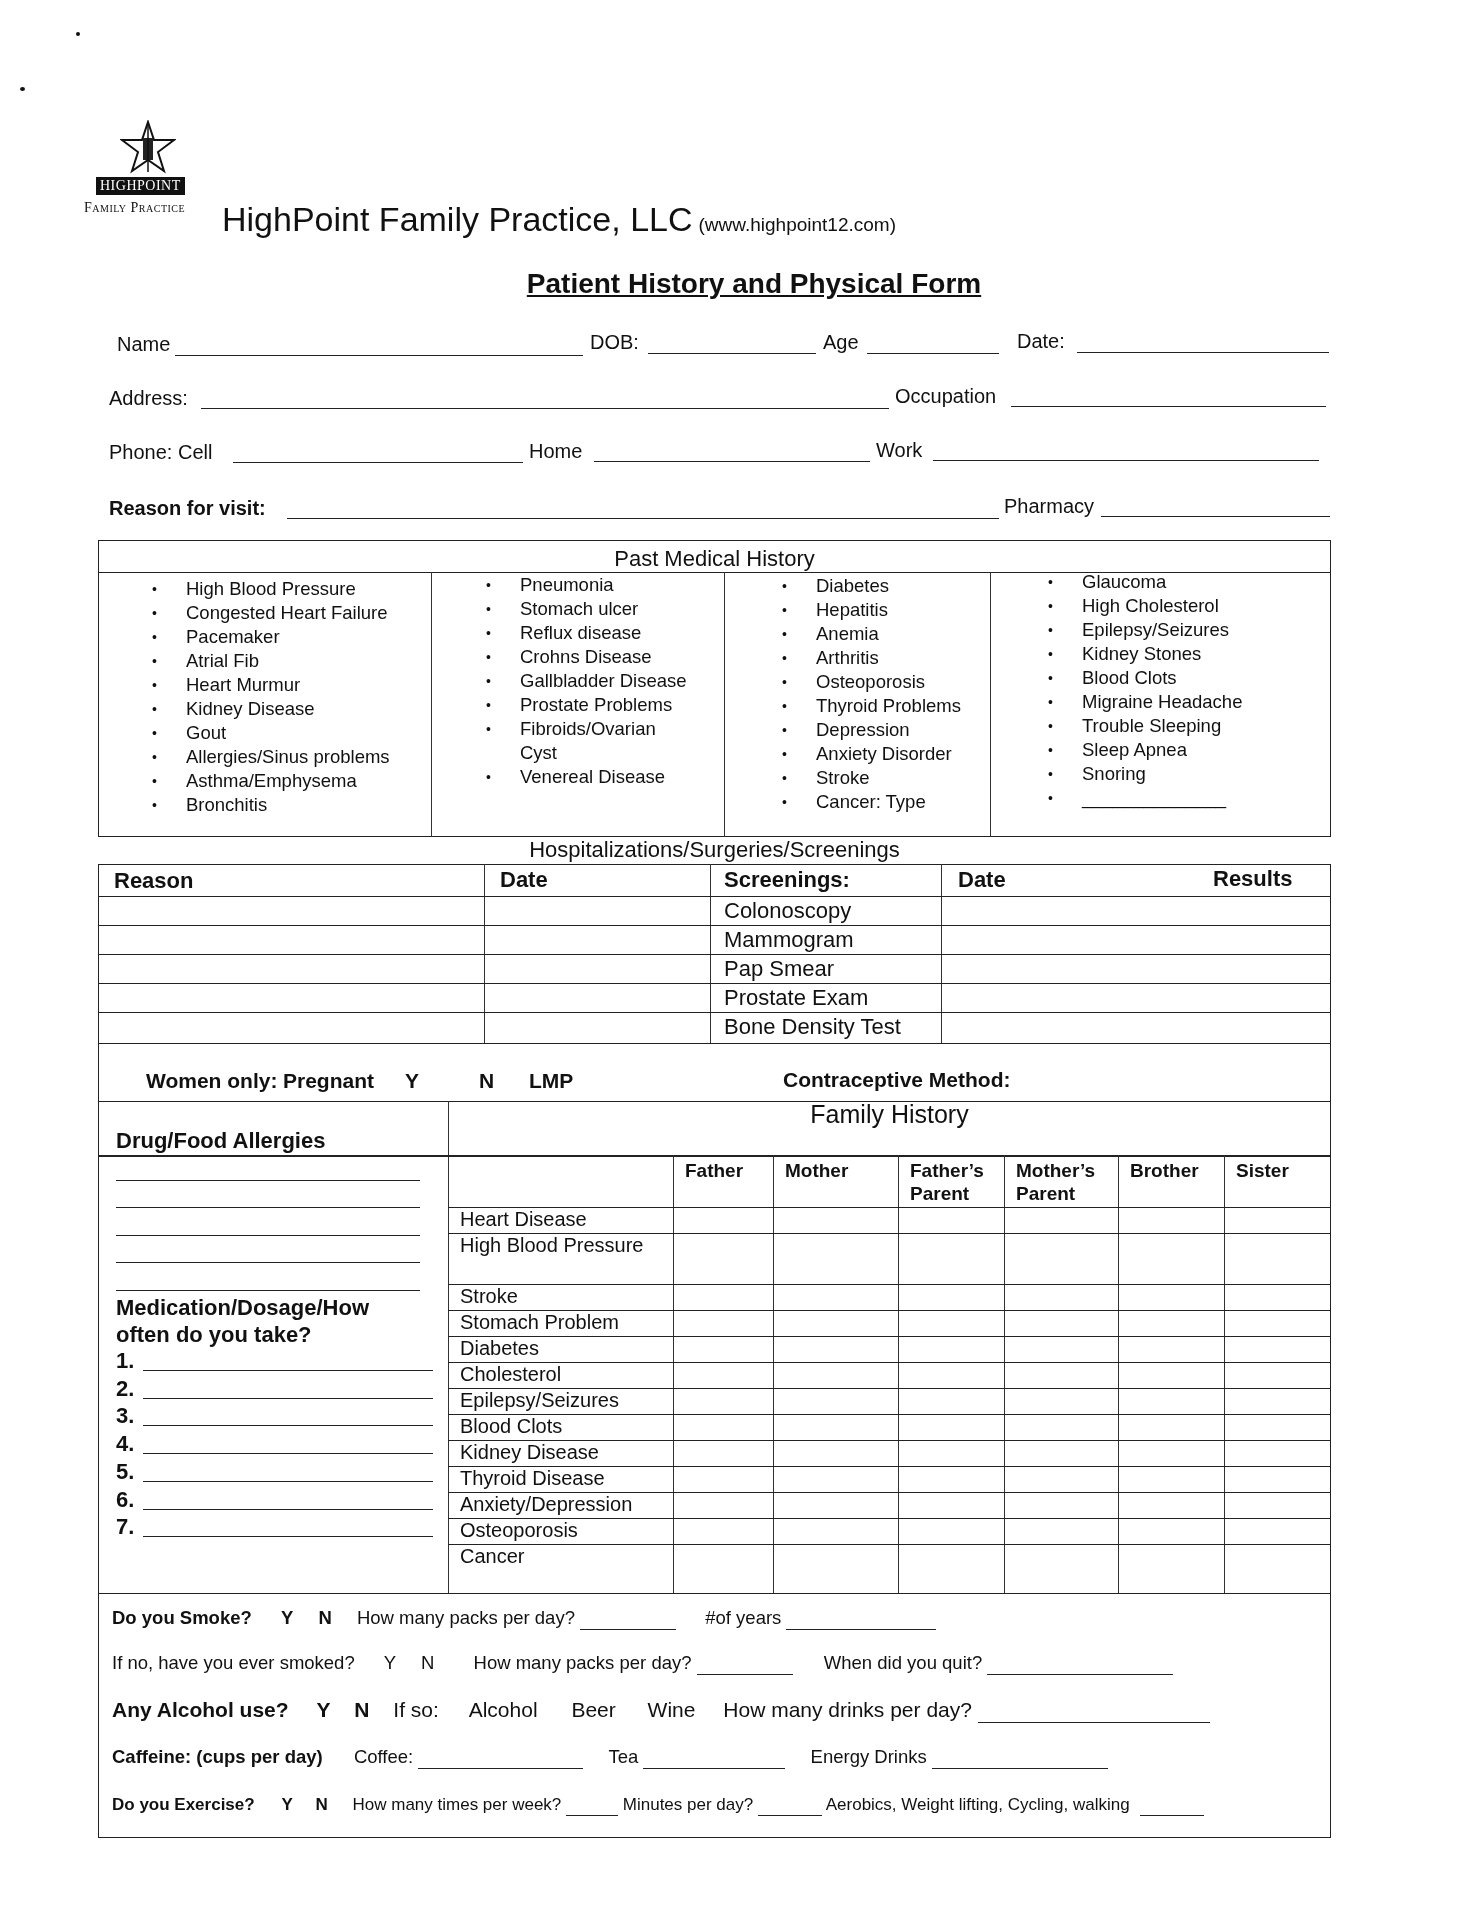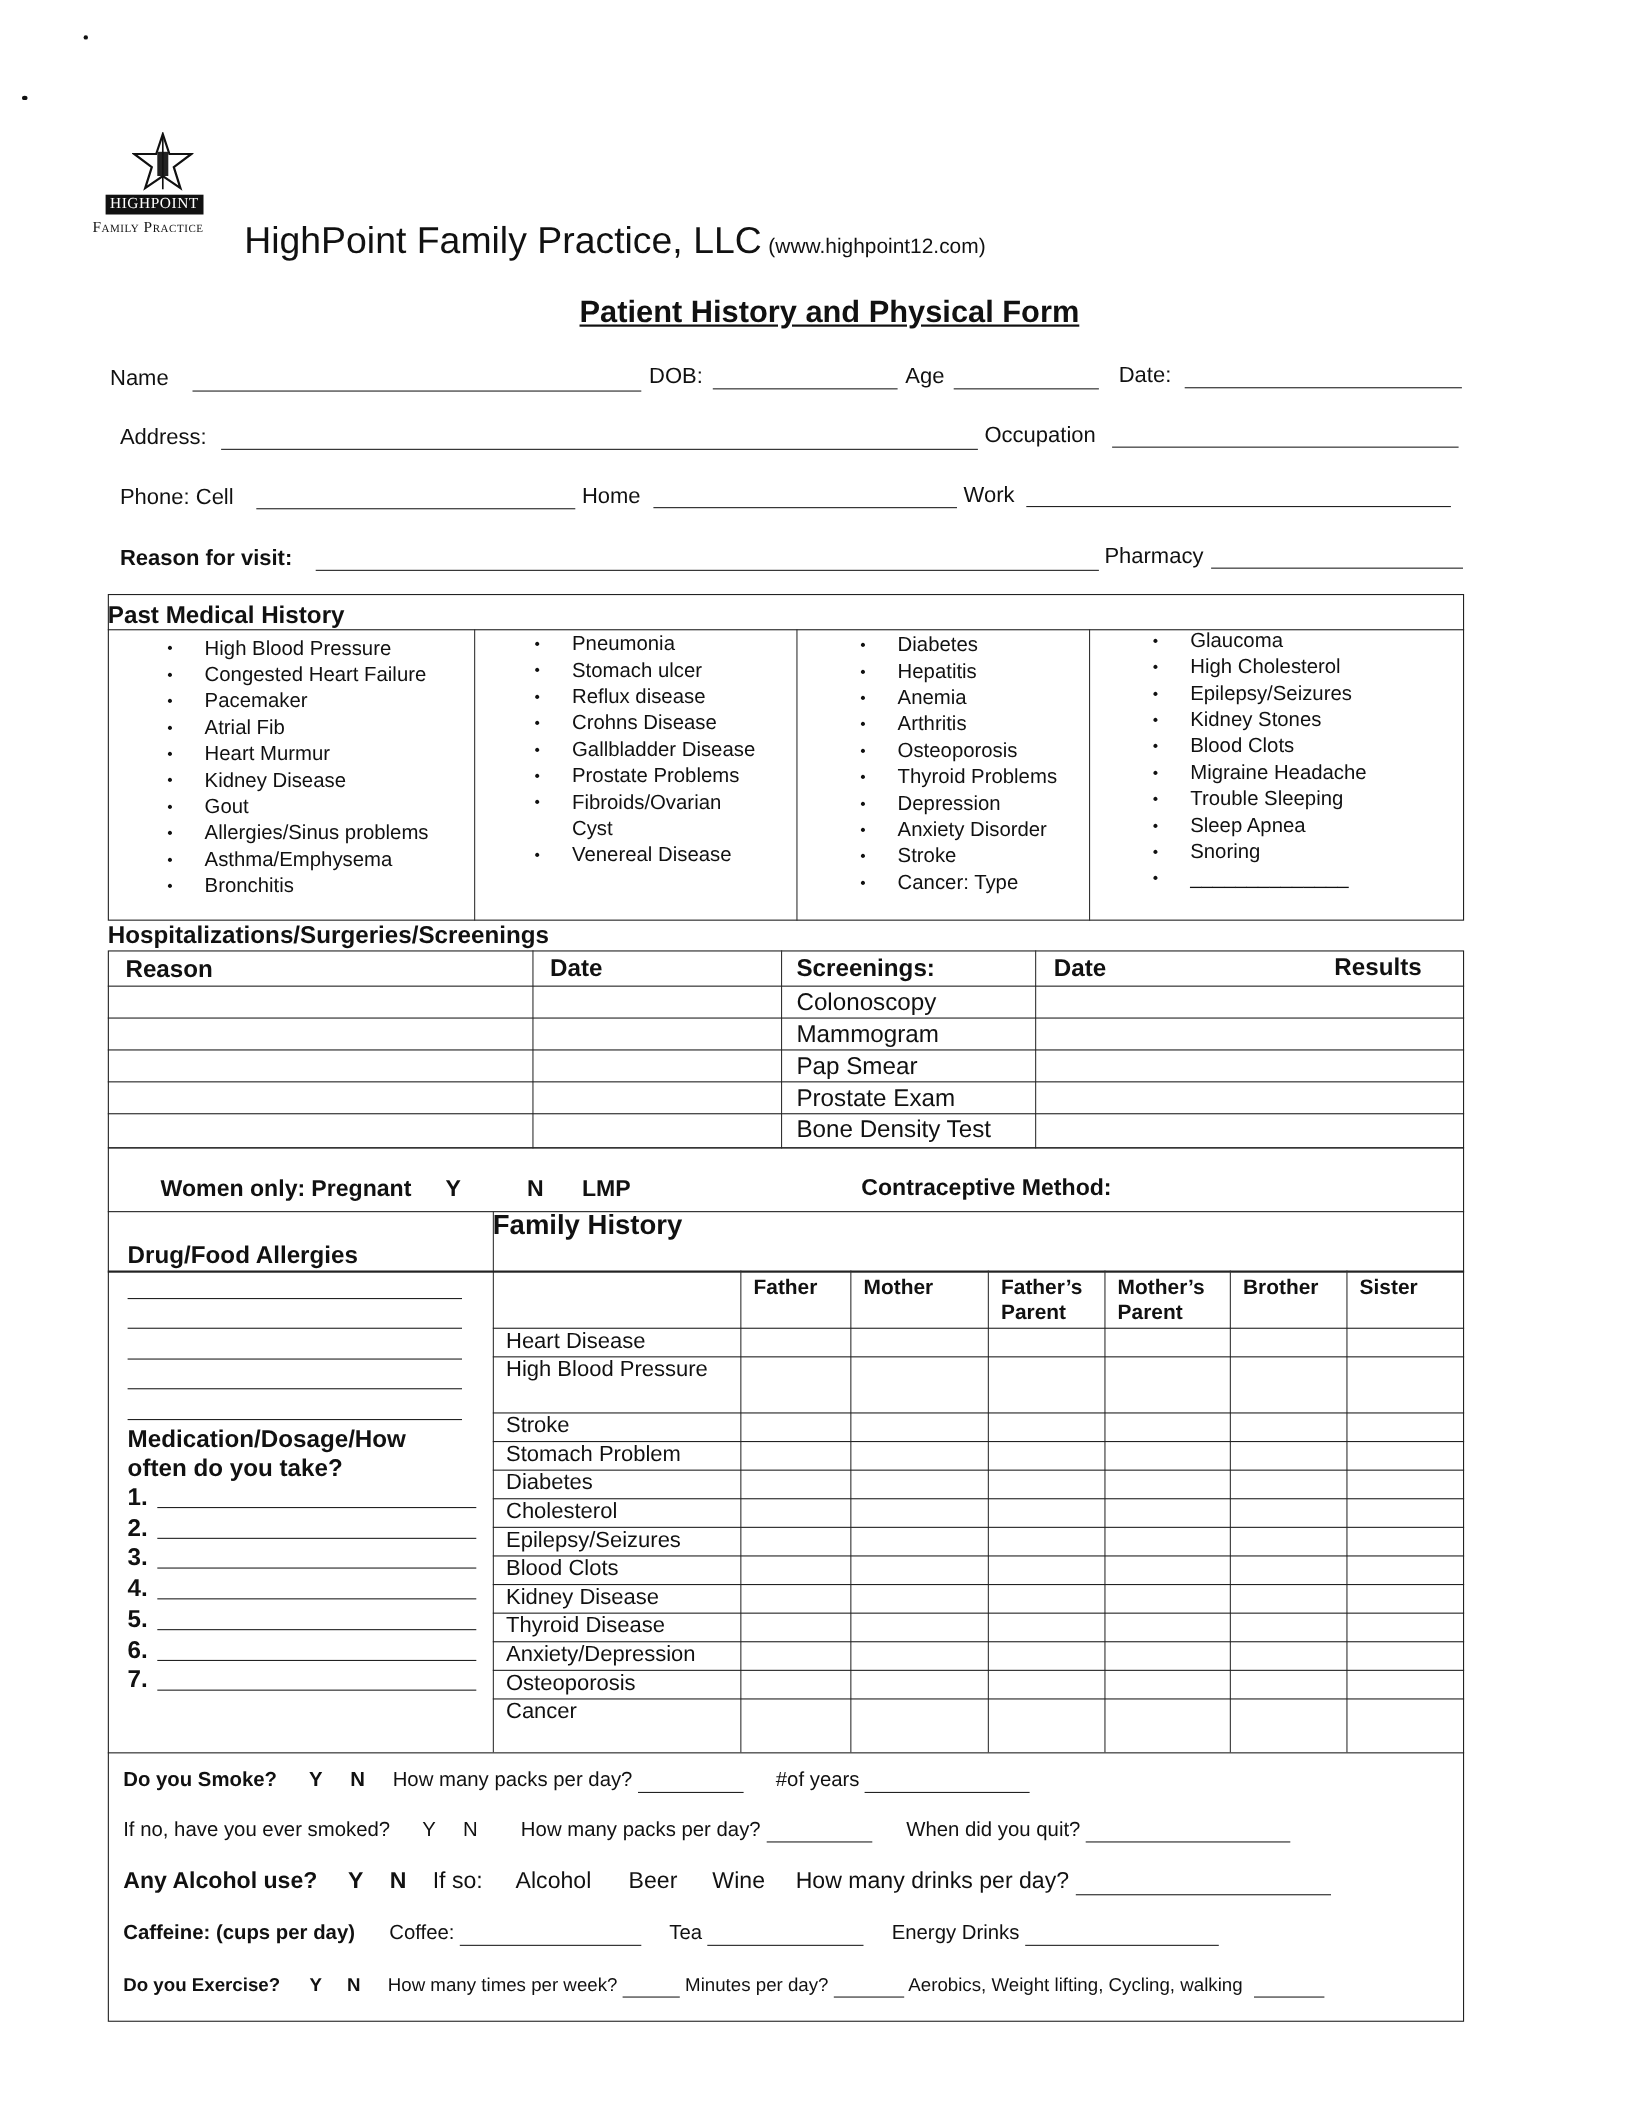--- a/index.html
+++ b/index.html
@@ -14,21 +14,21 @@
   .practice-url { font-size:19px; margin-left:6px; }
   .form-title { left:0; width:1508px; text-align:center; top:268px; font-size:28px; font-weight:bold; text-decoration:underline; white-space:nowrap; }
   
   .fl { position:absolute; font-size:20px; white-space:nowrap; }
   .blank { position:absolute; border-bottom:1.5px solid #222; height:0; }
   .bold { font-weight:bold; }
   
   .box { position:absolute; border:1.5px solid #222; box-sizing:border-box; }
   .hline { position:absolute; height:0; border-top:1.5px solid #222; }
   .vline { position:absolute; width:0; border-left:1.5px solid #333; }
-  .sec-title { position:absolute; font-weight:bold; font-size:22px; white-space:nowrap; }
+  .sec-title { position:absolute; font-weight:normal; font-size:22px; white-space:nowrap; text-align:center; }
   ul.pmh { position:absolute; margin:0; padding:0; list-style:none; font-size:18.5px; }
   ul.pmh li { position:relative; padding-left:34px; line-height:24px; height:24px; white-space:nowrap; }
   ul.pmh li::before { content:"\2022"; position:absolute; left:0; top:0; font-size:14px; }
   ul.pmh li.wrap { height:48px; white-space:normal; width:160px; }
   .cell-txt { position:absolute; font-size:22px; white-space:nowrap; }
   .th { position:absolute; font-size:22px; font-weight:bold; white-space:nowrap; }
   .fh-th { position:absolute; font-size:19px; font-weight:bold; line-height:23px; }
   .fh-row { position:absolute; font-size:20px; line-height:25px; }
   .med-n { position:absolute; font-size:22px; font-weight:bold; }
   .life { position:absolute; font-size:18.5px; white-space:nowrap; }
@@ -46,21 +46,21 @@
   <line x1="28" y1="4" x2="28" y2="52" stroke="#111" stroke-width="1.5"></line>
 </svg>
 <div class="abs logo-word">HIGHPOINT</div>
 <div class="abs logo-sub">Family Practice</div>
 
 <div class="abs practice-title">
   <span>HighPoint Family Practice, LLC</span><span class="practice-url">(www.highpoint12.com)</span>
 </div>
 <div class="abs form-title">Patient History and Physical Form</div>
 
-<div class="fl" style="left:100px;top:333px;text-align:right;">Name</div>
+<div class="fl" style="left:117px;top:333px;text-align:right;">Name</div>
 <div class="blank" style="left:175px;top:355px;width:408px;"></div>
 <div class="fl" style="left:590px;top:331px;">DOB:</div>
 <div class="blank" style="left:648px;top:353px;width:168px;"></div>
 <div class="fl" style="left:823px;top:331px;">Age</div>
 <div class="blank" style="left:867px;top:353px;width:132px;"></div>
 <div class="fl" style="left:1017px;top:330px;">Date:</div>
 <div class="blank" style="left:1077px;top:352px;width:252px;"></div>
 
 <div class="fl" style="left:109px;top:387px;">Address:</div>
 <div class="blank" style="left:201px;top:408px;width:688px;"></div>

